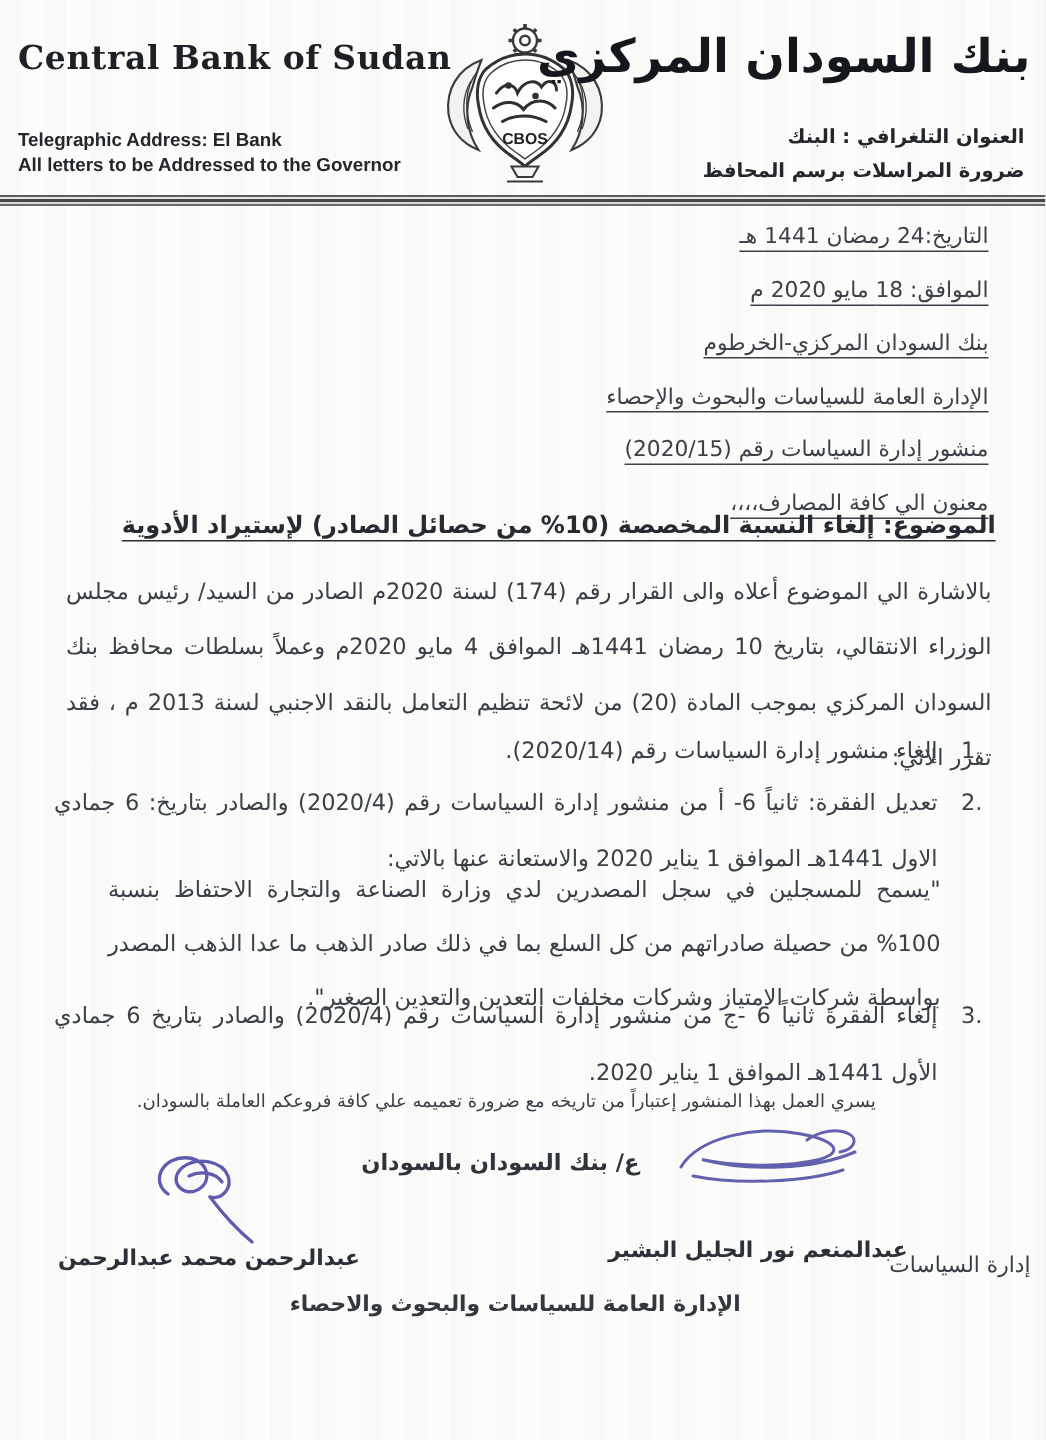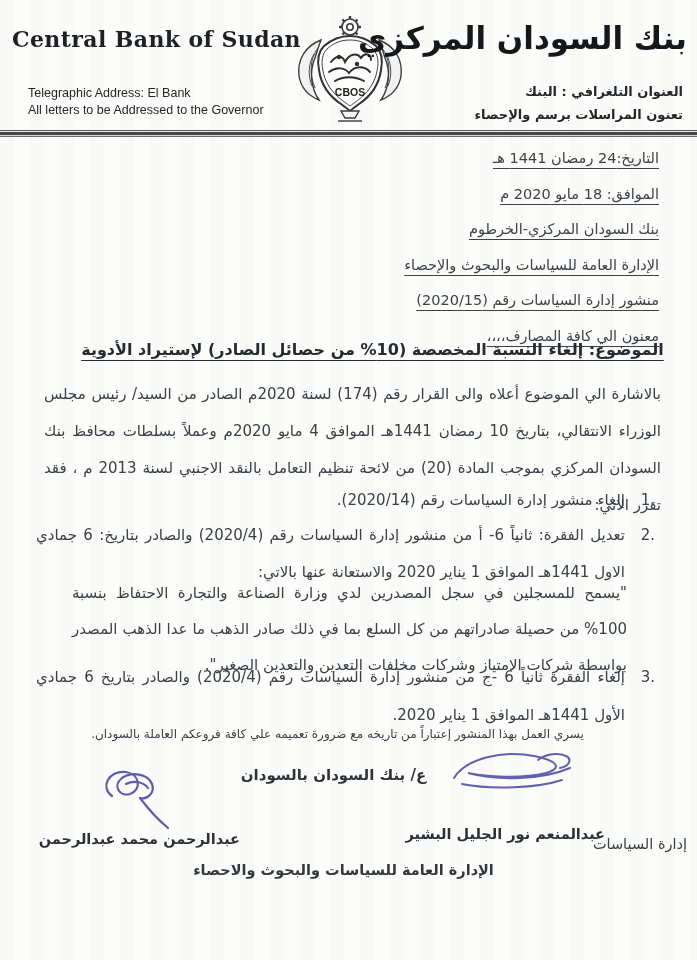--- a/index.html
+++ b/index.html
@@ -12,22 +12,22 @@
     color:#3a4047;
   }
   
   .en-title{
     position:absolute;left:12px;top:26px;
     font-family:"DejaVu Serif",serif;font-weight:bold;font-size:22px;
     color:#1d2126;letter-spacing:.4px;white-space:nowrap;
   }
   .en-tele{
     position:absolute;left:12px;top:85px;
-    font-family:"Liberation Sans",sans-serif;font-weight:normal;font-size:12.5px;
-    color:#23272c;line-height:17px;white-space:nowrap;margin-left:16px;
+    font-family:"Liberation Sans",sans-serif;font-weight:bold;font-size:12.5px;
+    color:#23272c;line-height:17px;white-space:nowrap;
   }
   .logo{position:absolute;left:291px;top:10px;width:118px;height:115px;}
   .ar-title{
     position:absolute;right:10px;top:12px;width:230px;
     direction:rtl;text-align:center;
     font-weight:bold;font-size:31px;color:#14171c;line-height:52px;
     white-space:nowrap;
   }
   .ar-tele{
     position:absolute;right:14px;top:80px;direction:rtl;text-align:right;
@@ -160,21 +160,21 @@
       <g stroke="#3a3a3a" stroke-width="1.4" fill="#f4f4f2">
         <path d="M50,101 L68,101 L64,108 L54,108 Z"></path>
         <line x1="47" y1="111" x2="71" y2="111"></line>
       </g>
     </svg>
   </div>
 
   <div class="ar-title">بنك السودان المركزي</div>
   <div class="ar-tele">
     <div>العنوان التلغرافي : البنك</div>
-    <div>تعنون المراسلات برسم والإحصاء</div>
+    <div>ضرورة المراسلات برسم المحافظ</div>
   </div>
 
   <div class="rule"></div>
 
   <div class="meta">
     <div>التاريخ:24 رمضان 1441 هـ</div>
     <div>الموافق: 18 مايو 2020 م</div>
     <div>بنك السودان المركزي-الخرطوم</div>
     <div>الإدارة العامة للسياسات والبحوث والإحصاء</div>
     <div>منشور إدارة السياسات رقم (2020/15)</div>

